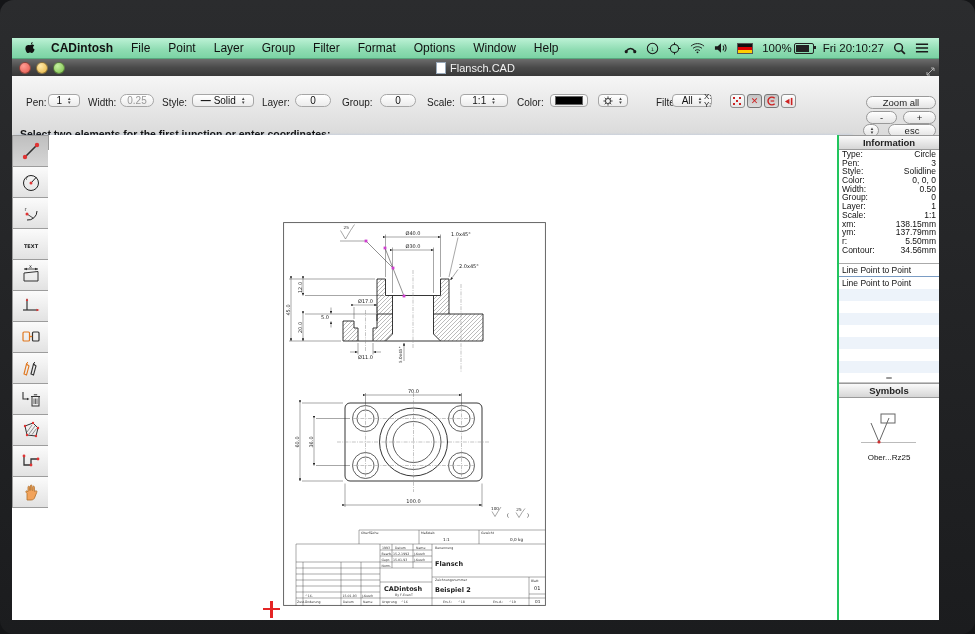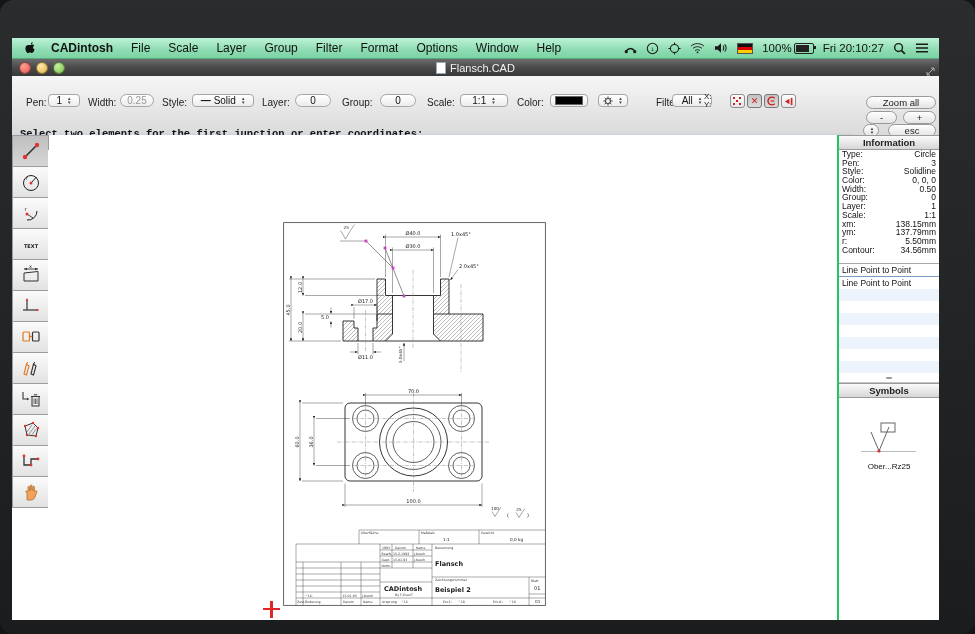--- a/index.html
+++ b/index.html
@@ -46,21 +46,21 @@
   .arr{display:flex;flex-direction:column;line-height:4px;font-size:4.5px;color:#444;margin-left:2px;}
   .swatch{width:26px;height:7px;background:#000;border:1px solid #666;}
   .tgl{position:absolute;top:18px;width:15px;height:14px;border:1px solid #8f8f8f;border-radius:3px;
     background:linear-gradient(#fdfdfd,#e6e6e6);display:flex;align-items:center;justify-content:center;
     font-size:9px;font-weight:bold;color:#cc2222;box-sizing:border-box;}
   .tgl.pressed{background:linear-gradient(#c3c3c3,#dcdcdc);border-color:#777;}
   .xy{position:absolute;left:692px;top:17px;font-size:8px;color:#222;line-height:8px;}
   .pillbtn{position:absolute;height:13px;background:linear-gradient(#fff,#e4e4e4);
     border:1px solid #999;border-radius:7px;font-size:9.5px;color:#222;
     display:flex;align-items:center;justify-content:center;box-sizing:border-box;}
-  .msg{position:absolute;left:8px;top:52px;font-size:10.5px;color:#111;font-weight:bold;font-family:Liberation Mono, monospace;}
+  .msg{position:absolute;left:8px;top:52px;font-size:10.5px;color:#111;font-weight:bold;}
   .cmdinput{position:absolute;left:6px;top:62px;width:830px;height:12px;background:#fff;
     border:1px solid #6b96c9;box-shadow:0 0 3px 2px rgba(110,160,230,.65);}
   .caret{position:absolute;left:3px;top:1px;width:1px;height:9px;background:#222;}
 
   
   .main{position:absolute;left:0;top:76px;right:0;bottom:0;background:#fff;}
   .palette{position:absolute;left:0;top:0;width:36px;}
   .pcell{width:35px;height:30px;border:1px solid #9c9c9c;border-top:none;
     background:linear-gradient(#fbfbfb,#e2e2e2);display:flex;align-items:center;justify-content:center;}
   .pcell:first-child{border-top:1px solid #9c9c9c;}
@@ -92,21 +92,21 @@
 <div class="screen">
 
   <div class="menubar">
     <span class="apple">
       <svg width="12" height="14" viewBox="0 0 12 14">
         <path d="M8.6,1 C8.7,2 8,3 7,3.2 C6.9,2.2 7.6,1.2 8.6,1 Z M6,4.2 C6.8,3.2 9.3,3 10.2,4.5 C8.4,5.6 8.8,7.8 10.6,8.6 C10.2,9.9 9.2,12 8,12 C7.2,12 7,11.5 6,11.5 C5,11.5 4.8,12 4,12 C2.8,12 1.4,9.4 1.4,7.4 C1.4,5.2 3,4.1 4.4,4.1 C5.2,4.1 5.6,4.2 6,4.2 Z" fill="#111"></path>
       </svg>
     </span>
     <span class="mi app">CADintosh</span>
     <span class="mi">File</span>
-    <span class="mi">Scale</span>
+    <span class="mi">Point</span>
     <span class="mi">Layer</span>
     <span class="mi">Group</span>
     <span class="mi">Filter</span>
     <span class="mi">Format</span>
     <span class="mi">Options</span>
     <span class="mi">Window</span>
     <span class="mi">Help</span>
 
     <span class="mstatus">
       <svg width="13" height="13" viewBox="0 0 14 14">
@@ -651,21 +651,21 @@
           <div class="srow"></div>
           <div class="srow"></div>
           <div class="srow"></div>
           <div class="srow"></div>
         </div>
         <div class="handle">
               <i></i>
             </div>
 
         <div class="phdr">Symbols</div>
-        <div style="padding-top:22px;">
+        <div style="padding-top:13px;">
           <svg width="60" height="38" viewBox="0 0 60 38" style="display:block;margin:0 auto;">
             <rect x="22" y="3" width="14" height="9" fill="none" stroke="#666" stroke-width="1"></rect>
             <path d="M12,12 L20,31 L30,7" stroke="#666" stroke-width="1" fill="none"></path>
             <line x1="2" y1="31.5" x2="57" y2="31.5" stroke="#bbb" stroke-width="1"></line>
             <circle cx="20" cy="31" r="1.6" fill="#d03030"></circle>
           </svg>
           <div class="symlabel">Ober...Rz25</div>
         </div>
       </div>
 

